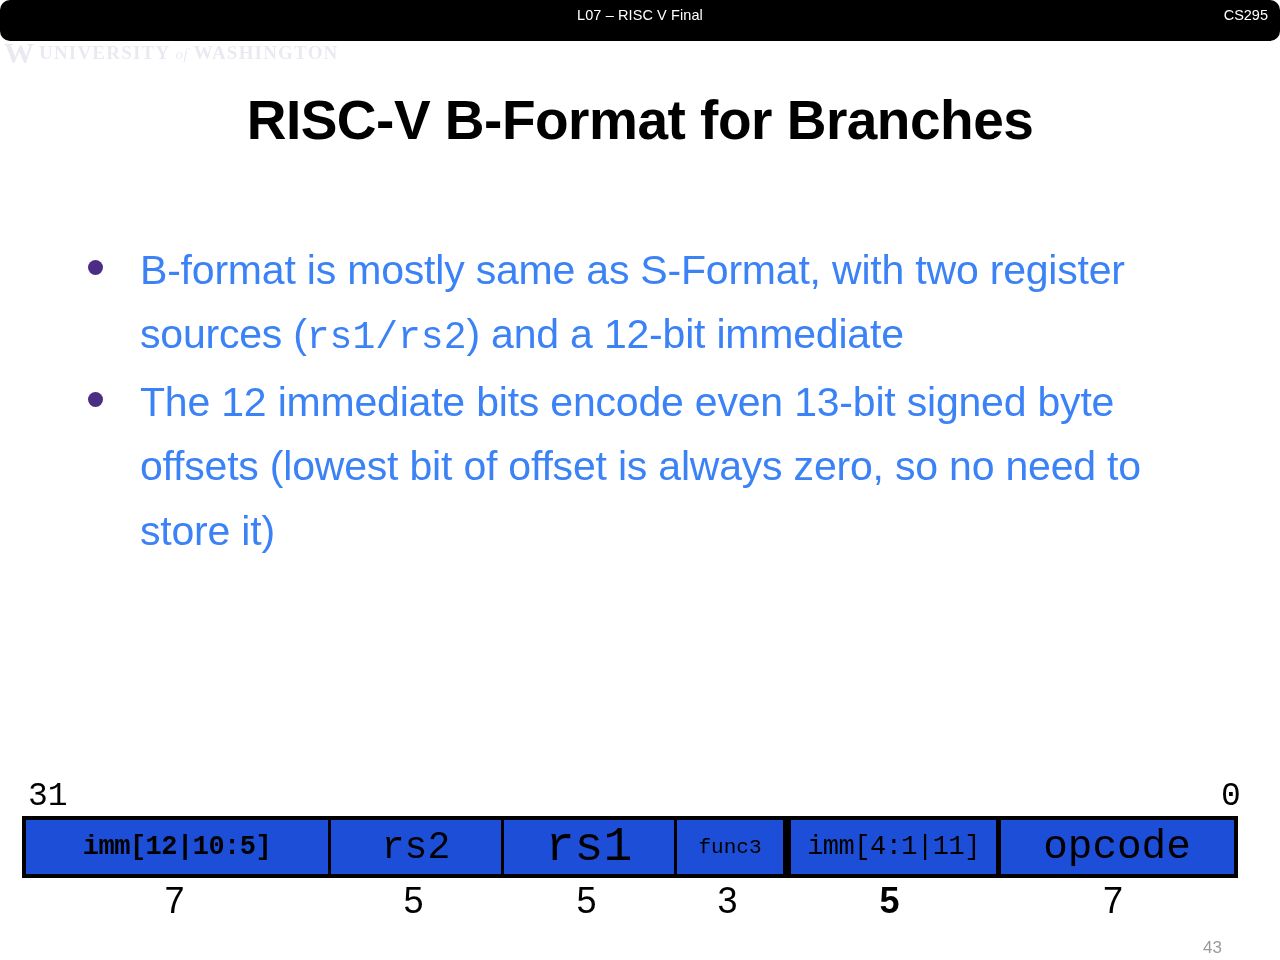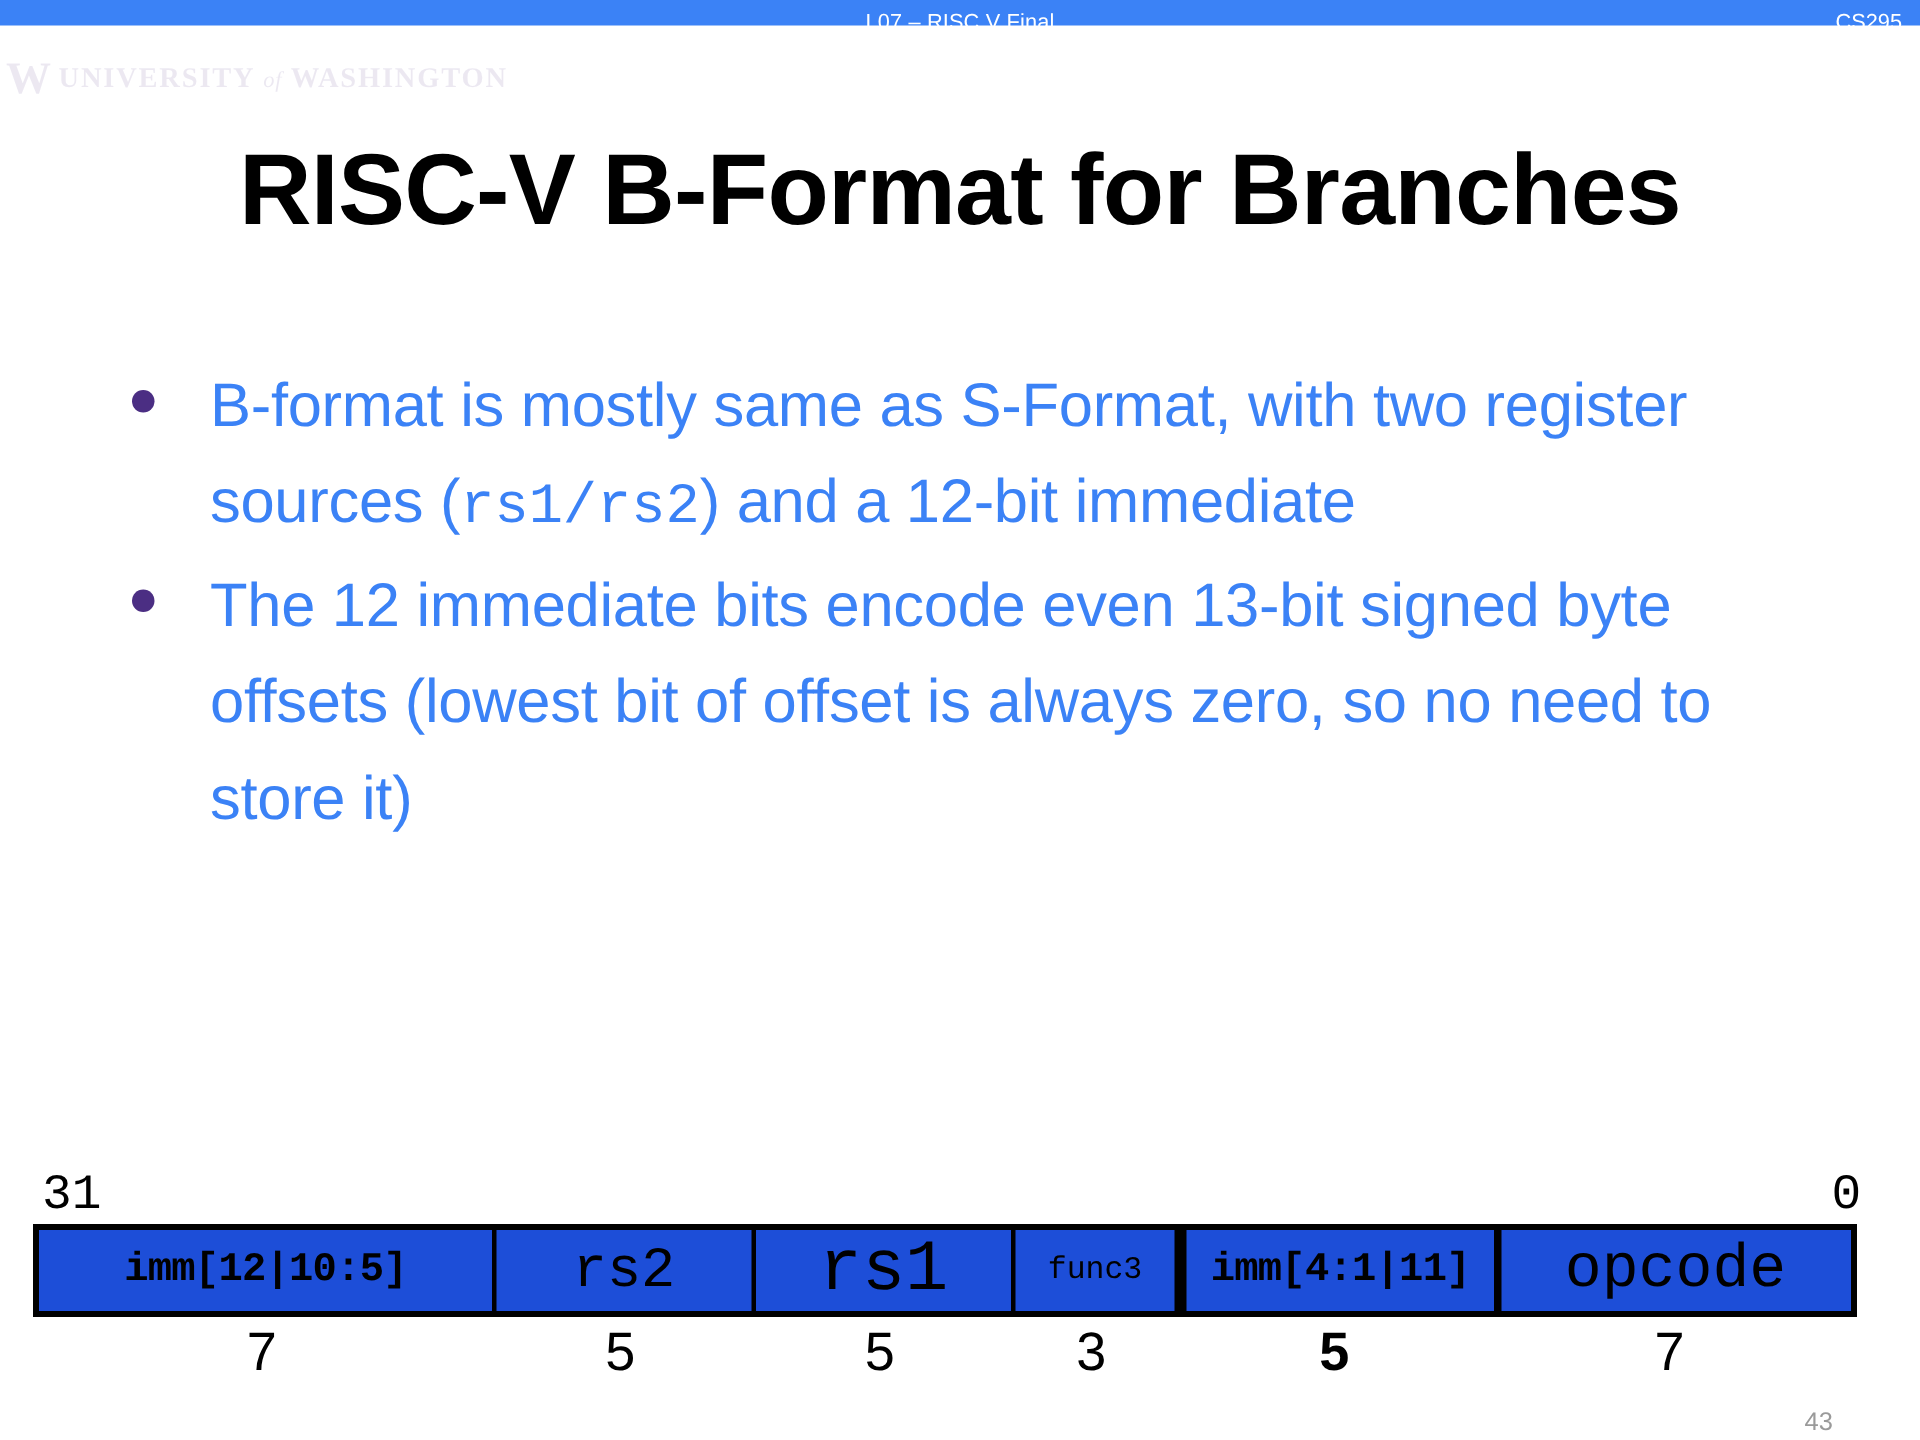--- a/index.html
+++ b/index.html
@@ -17,22 +17,23 @@
     width: 1280px;
     height: 960px;
     background: #ffffff;
   }
 
   
   .topbar {
     position: absolute;
     top: 0; left: 0;
     width: 1280px;
-    height: 17px;
-    background: #3b82f6;
+    height: 41px;
+    background: #000000;
+    border-radius: 10px;
   }
   .topbar-title {
     position: absolute;
     top: 0; left: 0;
     width: 1280px;
     height: 31px;
     line-height: 31px;
     text-align: center;
     color: #ffffff;
     font-size: 14.5px;
@@ -84,21 +85,21 @@
     letter-spacing: 0.5px;
   }
 
   
   .slide-title {
     position: absolute;
     top: 88px;
     left: 0;
     width: 1280px;
     text-align: center;
-    font-size: 67px;
+    font-size: 55px;
     font-weight: 700;
     color: #000000;
     letter-spacing: -0.5px;
     font-family: "Liberation Sans", sans-serif;
   }
 
   
   .body {
     position: absolute;
     top: 238px;
@@ -173,21 +174,21 @@
     color: #000000;
     overflow: hidden;
     white-space: nowrap;
   }
   .cell:last-child { border-right: none; }
 
   .cell.c-imm-hi  { width: 305px; font-size: 27px; font-weight: 700; letter-spacing: -0.5px; }
   .cell.c-rs2     { width: 173px; font-size: 38px; }
   .cell.c-rs1     { width: 173px; font-size: 48px; }
   .cell.c-func3   { width: 109px; font-size: 21px; }
-  .cell.c-imm-lo  { width: 215px; font-size: 27px; font-weight: 700; letter-spacing: -0.5px;
+  .cell.c-imm-lo  { width: 215px; font-size: 27px; font-weight: 400; letter-spacing: -0.5px;
                     border-left: 5px solid #000000; border-right: 5px solid #000000; }
   .cell.c-opcode  { width: 232px; font-size: 41px; }
 
   .fmt-widths {
     position: absolute;
     top: 100px;
     left: 0;
     width: 1216px;
     height: 50px;
     display: flex;

